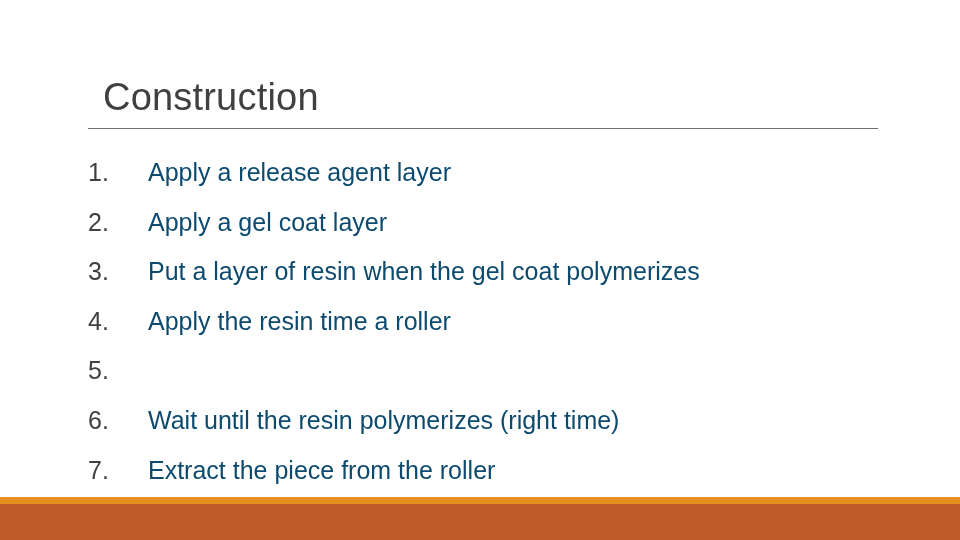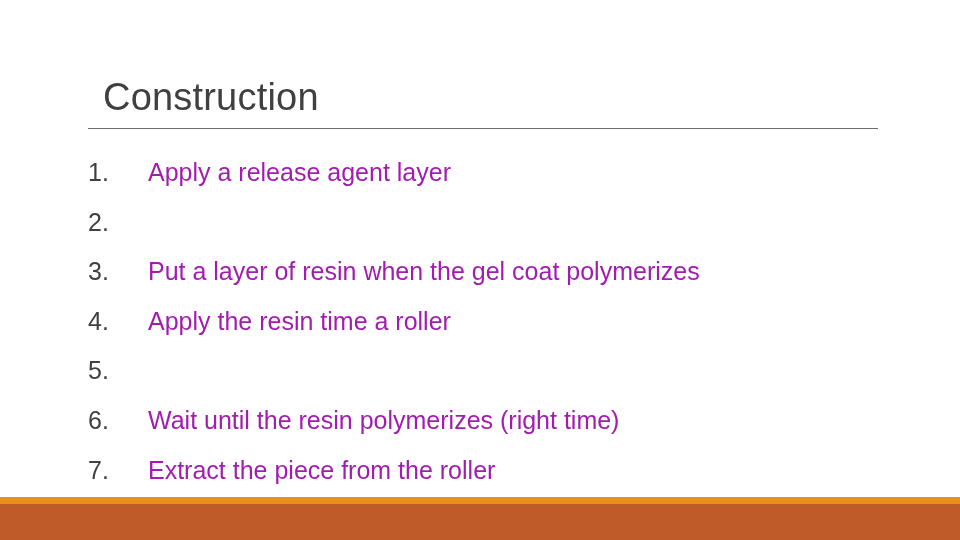--- a/index.html
+++ b/index.html
@@ -70,21 +70,21 @@
     font-size: 25px;
     font-weight: 400;
     color: #404040;
     text-align: left;
   }
   .step-text {
     flex: 0 0 auto;
     font-family: "Liberation Sans", sans-serif;
     font-size: 25px;
     font-weight: 400;
-    color: #a21caf;
+    color: #0c4a6e;
   }
 
   
   .band-amber {
     position: absolute;
     left: 0;
     top: 497px;
     width: 960px;
     height: 7px;
     background: #e59020;
@@ -110,20 +110,21 @@
 
   <ol class="steps">
 
     <li class="step-row">
       <span class="step-num">1.</span>
       <span class="step-text">Apply a release agent layer</span>
     </li>
 
     <li class="step-row">
       <span class="step-num">2.</span>
+      <span class="step-text">Apply a gel coat layer</span>
     </li>
 
     <li class="step-row">
       <span class="step-num">3.</span>
       <span class="step-text">Put a layer of resin when the gel coat polymerizes</span>
     </li>
 
     <li class="step-row">
       <span class="step-num">4.</span>
       <span class="step-text">Apply the resin time a roller</span>

